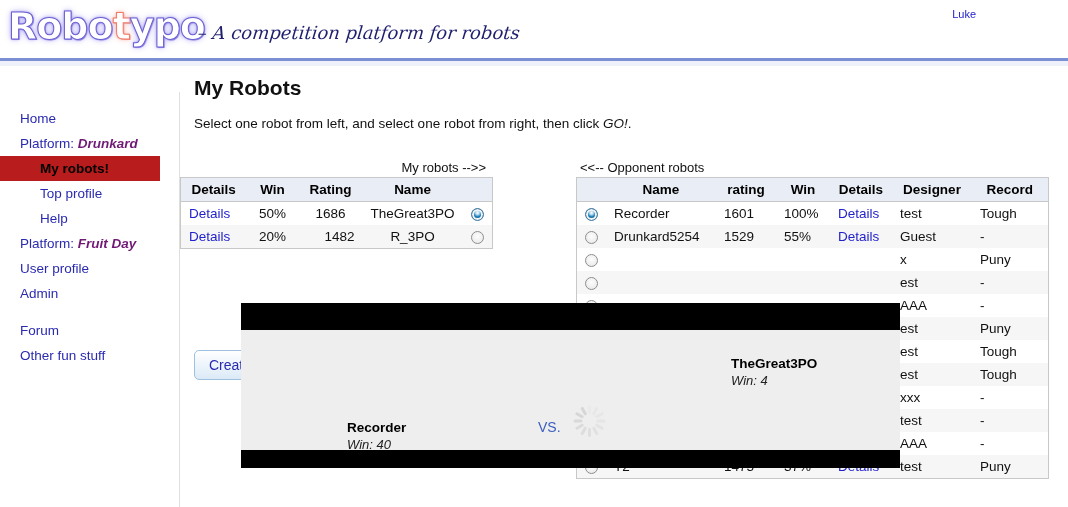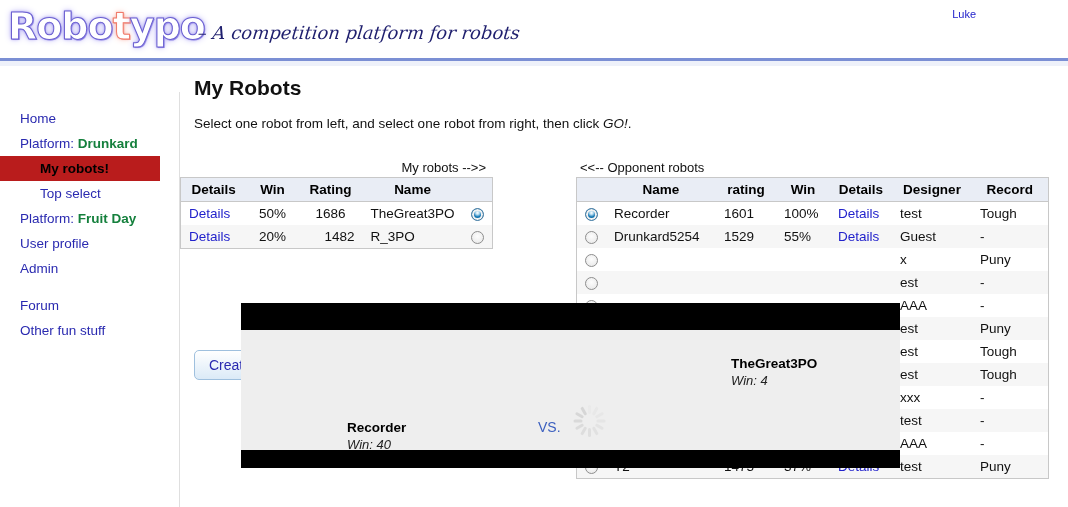--- a/index.html
+++ b/index.html
@@ -73,21 +73,21 @@
   }
   .nav-item {
     display:block;
     padding:4px 0 4px 20px;
     color:#2a2ab0;
     text-decoration:none;
     font-size:13.5px;
     line-height:17px;
     white-space:nowrap;
   }
-  .nav-item b { color:#15803d; }
+  .nav-item b { color:#701a75;font-style:italic; }
   .nav-sub { padding-left:40px; font-size:13.5px; }
   .nav-sub.active {
     background:#b91c1c;
     color:#000;
     font-weight:bold;
     text-decoration:none;
     width:160px;
   }
   .nav-gap { height:12px; }
 
@@ -197,21 +197,22 @@
   <div id="header-rule2"></div>
 </div>
 
 <div id="body-wrap">
 
   <div id="sidebar">
     <div style="height:14px"></div>
     <a class="nav-item" href="#">Home</a>
     <a class="nav-item" href="#"><span>Platform: </span><b>Drunkard</b></a>
     <a class="nav-item nav-sub active" href="#">My robots!</a>
-    <a class="nav-item nav-sub" href="#">Top select</a>
+    <a class="nav-item nav-sub" href="#">Top profile</a>
+    <a class="nav-item nav-sub" href="#">Help</a>
     <a class="nav-item" href="#"><span>Platform: </span><b>Fruit Day</b></a>
     <a class="nav-item" href="#">User profile</a>
     <a class="nav-item" href="#">Admin</a>
     <div class="nav-gap"></div>
     <a class="nav-item" href="#">Forum</a>
     <a class="nav-item" href="#">Other fun stuff</a>
   </div>
 
   <div id="main">
     <div id="page-title">My Robots</div>
@@ -234,21 +235,21 @@
               <td><a class="det" href="#">Details</a></td>
               <td style="text-align:center">50%</td>
               <td style="text-align:center">1686</td>
               <td style="text-align:right">TheGreat3PO</td>
               <td style="text-align:center"><span class="radio on"></span></td>
             </tr>
             <tr class="even">
               <td><a class="det" href="#">Details</a></td>
               <td style="text-align:center">20%</td>
               <td style="text-align:right">1482</td>
-              <td style="text-align:left">R_3PO</td>
+              <td style="text-align:center">R_3PO</td>
               <td style="text-align:center"><span class="radio"></span></td>
             </tr>
           </tbody>
       </table>
       <button class="btn-create">Creat</button>
     </div>
 
     <div id="right-panel">
       <div id="right-label" class="tbl-label">&lt;&lt;-- Opponent robots</div>
       <table class="grid" id="tbl-opp">

